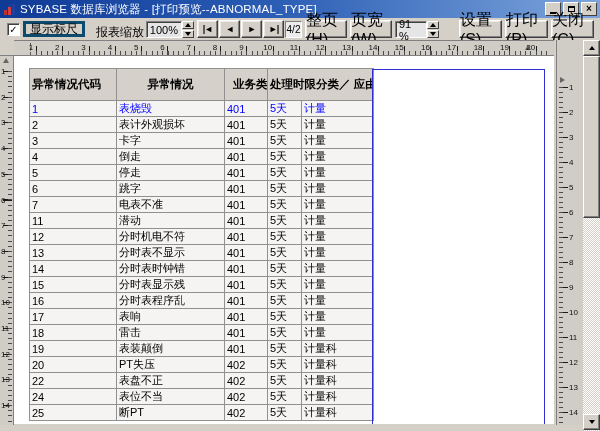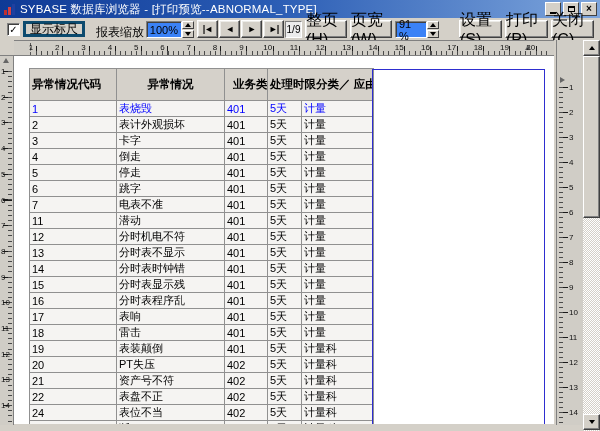--- a/index.html
+++ b/index.html
@@ -39,21 +39,21 @@
     box-shadow:inset 1px 1px 0 #404040;
     display:flex; align-items:center; justify-content:center;
     font-size:10px; font-weight:bold; line-height:1;
   }
   .ruler-toggle-label {
     left:23px; top:3px; height:16px; padding:1px 4px;
     border:3px solid #0c4a6e; display:flex; align-items:center; font-size:12px;
   }
   .tb-label { top:6px; font-size:12px; }
   .spin-box {
-    top:3px; height:17px; background:#3b82f6;
+    top:3px; height:17px; background:#e5e5e5;
     border:1px solid; border-color:#808080 #fff #fff #808080;
     box-shadow:inset 1px 1px 0 #404040;
     display:flex; align-items:center; justify-content:flex-end;
     padding:0 3px; font-size:11px;
   }
   .spin-btns { top:3px; width:12px; height:17px; display:flex; flex-direction:column; gap:1px; }
   .spin-btn {
     flex:1; background:#d4d0c8; border:1px solid; border-color:#fff #404040 #404040 #fff;
     display:flex; align-items:center; justify-content:center;
   }
@@ -178,21 +178,21 @@
           <span class="tri tri-up"></span>
         </span>
       <span class="spin-btn">
           <span class="tri tri-down"></span>
         </span>
     </span>
     <span class="abs btn nav-btn" style="left:197px; width:21px;">|◄</span>
     <span class="abs btn nav-btn" style="left:219px; width:21px;">◄</span>
     <span class="abs btn nav-btn" style="left:241px; width:21px;">►</span>
     <span class="abs btn nav-btn" style="left:263px; width:21px;">►|</span>
-    <span class="abs page-ind" style="left:285px; width:17px;">1/9</span>
+    <span class="abs page-ind" style="left:285px; width:17px;">4/2</span>
     <span class="abs btn" style="left:305px; width:42px;">整页(H)</span>
     <span class="abs btn" style="left:350px; width:42px;">页宽(W)</span>
     <span class="abs spin-box" style="left:395px; width:32px;">91 %</span>
     <span class="abs spin-btns" style="left:427px;">
       <span class="spin-btn">
           <span class="tri tri-up"></span>
         </span>
       <span class="spin-btn">
           <span class="tri tri-down"></span>
         </span>
@@ -379,27 +379,20 @@
               <td>计量科</td>
             </tr>
             <tr class="datarow">
               <td>20</td>
               <td>PT失压</td>
               <td>402</td>
               <td>5天</td>
               <td>计量科</td>
             </tr>
             <tr class="datarow">
-              <td>21</td>
-              <td>资产号不符</td>
-              <td>402</td>
-              <td>5天</td>
-              <td>计量科</td>
-            </tr>
-            <tr class="datarow">
               <td>22</td>
               <td>表盘不正</td>
               <td>402</td>
               <td>5天</td>
               <td>计量科</td>
             </tr>
             <tr class="datarow">
               <td>24</td>
               <td>表位不当</td>
               <td>402</td>

